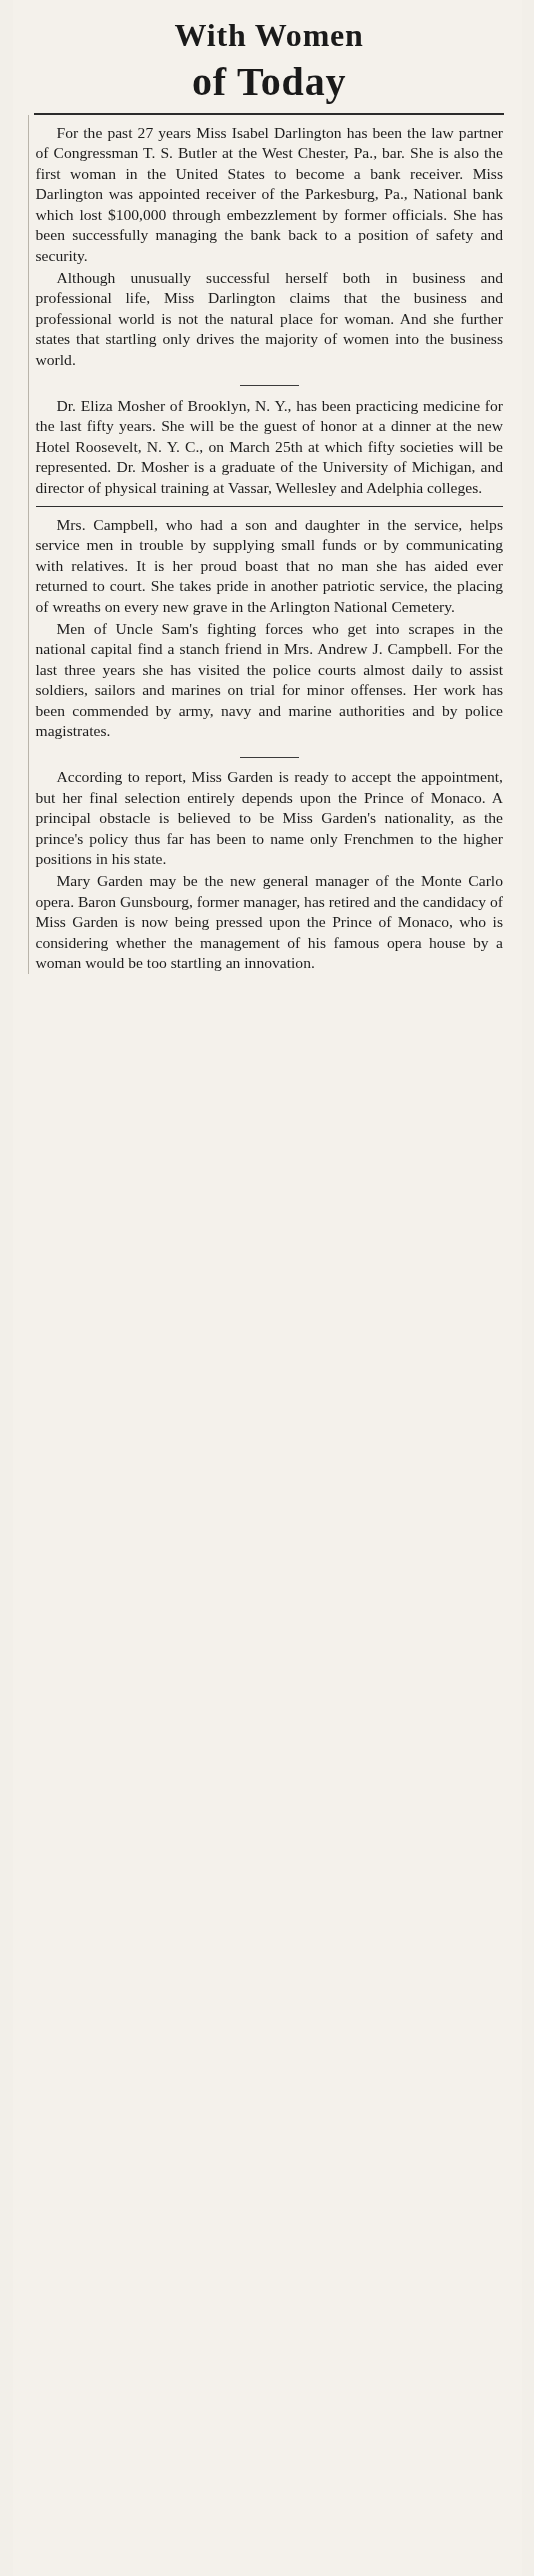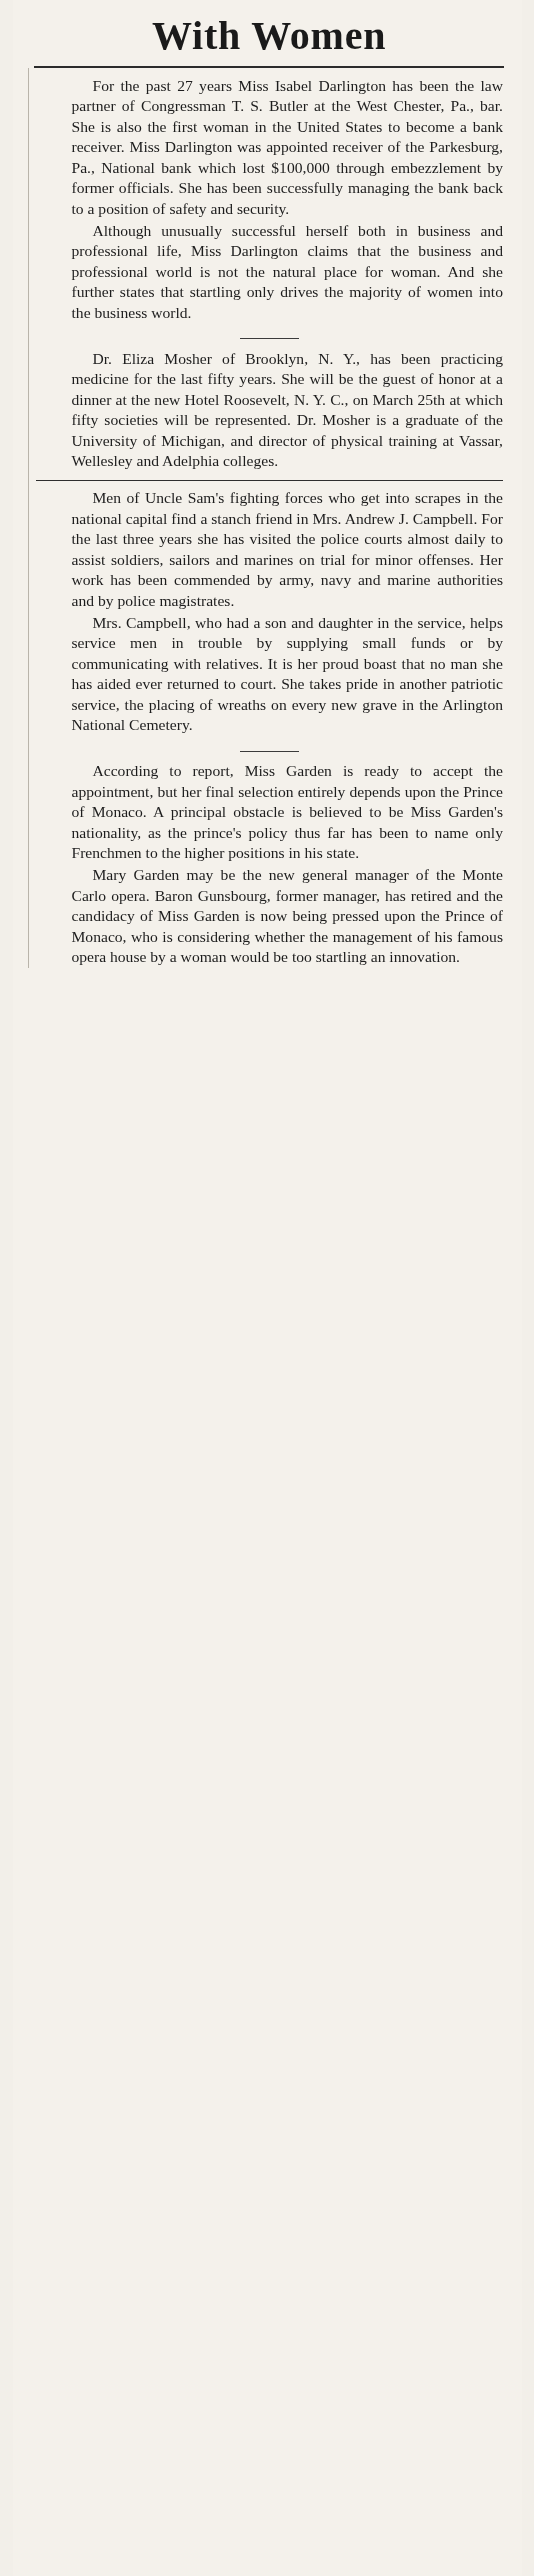--- a/index.html
+++ b/index.html
@@ -34,21 +34,21 @@
     border-bottom: 2.4px solid #2b2b2b;
     text-align: center;
   }
   .headline .line {
     font-family: "Liberation Serif", "DejaVu Serif", serif;
     font-weight: bold;
     color: #1a1a1a;
     letter-spacing: 0.8px;
   }
   .headline .line1 {
-    font-size: 40px;
+    font-size: 32px;
     line-height: 45px;
   }
   .headline .line2 {
     font-size: 40px;
     line-height: 47px;
   }
   
   .column {
     margin: 0 19px 0 22.5px;
     padding-top: 8px;
@@ -84,56 +84,56 @@
     border-top: 0.8px solid #3b3b3b;
     position: relative;
     top: -3.2px;
   }
   .section-rule {
     margin: 8px 0 7.2px 0;
     border-top: 1.6px solid #2e2e2e;
   }
   .block {
     position: relative;
-    margin-left: 36px;
   }
   .para:first-child {
     margin-top: 0;
   }
 </style>
 </head>
 <body>
 
 <div class="page">
   <div class="paper">
 
     <div class="headline">
       <div class="line line1">With Women</div>
+      <div class="line line2">of Today</div>
     </div>
 
     <div class="column">
 
       <div class="block">
         <p class="para">For the past 27 years Miss Isabel Darlington has been the law partner of Congressman T. S. Butler at the West Chester, Pa., bar. She is also the first woman in the United States to become a bank receiver. Miss Darlington was appointed receiver of the Parkesburg, Pa., National bank which lost $100,000 through embezzlement by former officials. She has been successfully managing the bank back to a position of safety and security.</p>
         <p class="para">Although unusually successful herself both in business and professional life, Miss Darlington claims that the business and professional world is not the natural place for woman. And she further states that startling only drives the majority of women into the business world.</p>
       </div>
 
       <div class="divider">
         <span></span>
       </div>
 
       <div class="block">
         <p class="para">Dr. Eliza Mosher of Brooklyn, N. Y., has been practicing medicine for the last fifty years. She will be the guest of honor at a dinner at the new Hotel Roosevelt, N. Y. C., on March 25th at which fifty societies will be represented. Dr. Mosher is a graduate of the University of Michigan, and director of physical training at Vassar, Wellesley and Adelphia colleges.</p>
       </div>
 
       <div class="section-rule"></div>
 
       <div class="block">
+        <p class="para">Mrs. Campbell, who had a son and daughter in the service, helps service men in trouble by supplying small funds or by communicating with relatives. It is her proud boast that no man she has aided ever returned to court. She takes pride in another patriotic service, the placing of wreaths on every new grave in the Arlington National Cemetery.</p>
         <p class="para">Men of Uncle Sam's fighting forces who get into scrapes in the national capital find a stanch friend in Mrs. Andrew J. Campbell. For the last three years she has visited the police courts almost daily to assist soldiers, sailors and marines on trial for minor offenses. Her work has been commended by army, navy and marine authorities and by police magistrates.</p>
-        <p class="para">Mrs. Campbell, who had a son and daughter in the service, helps service men in trouble by supplying small funds or by communicating with relatives. It is her proud boast that no man she has aided ever returned to court. She takes pride in another patriotic service, the placing of wreaths on every new grave in the Arlington National Cemetery.</p>
       </div>
 
       <div class="divider">
         <span></span>
       </div>
 
       <div class="block">
         <p class="para">According to report, Miss Garden is ready to accept the appointment, but her final selection entirely depends upon the Prince of Monaco. A principal obstacle is believed to be Miss Garden's nationality, as the prince's policy thus far has been to name only Frenchmen to the higher positions in his state.</p>
         <p class="para">Mary Garden may be the new general manager of the Monte Carlo opera. Baron Gunsbourg, former manager, has retired and the candidacy of Miss Garden is now being pressed upon the Prince of Monaco, who is considering whether the management of his famous opera house by a woman would be too startling an innovation.</p>
       </div>

